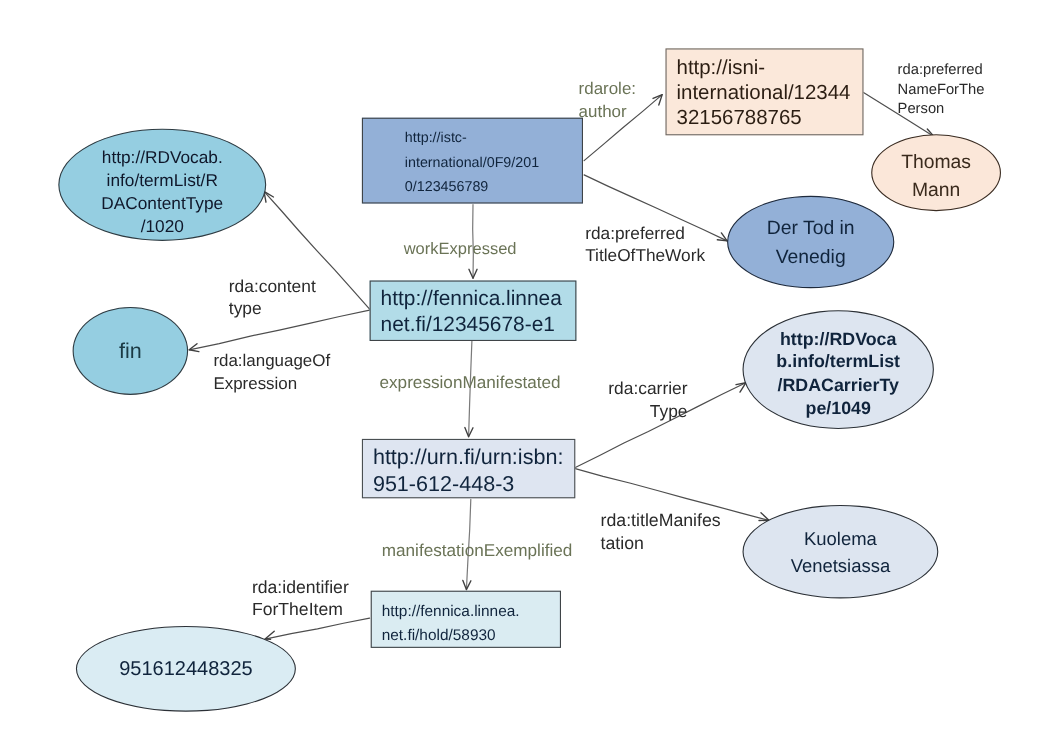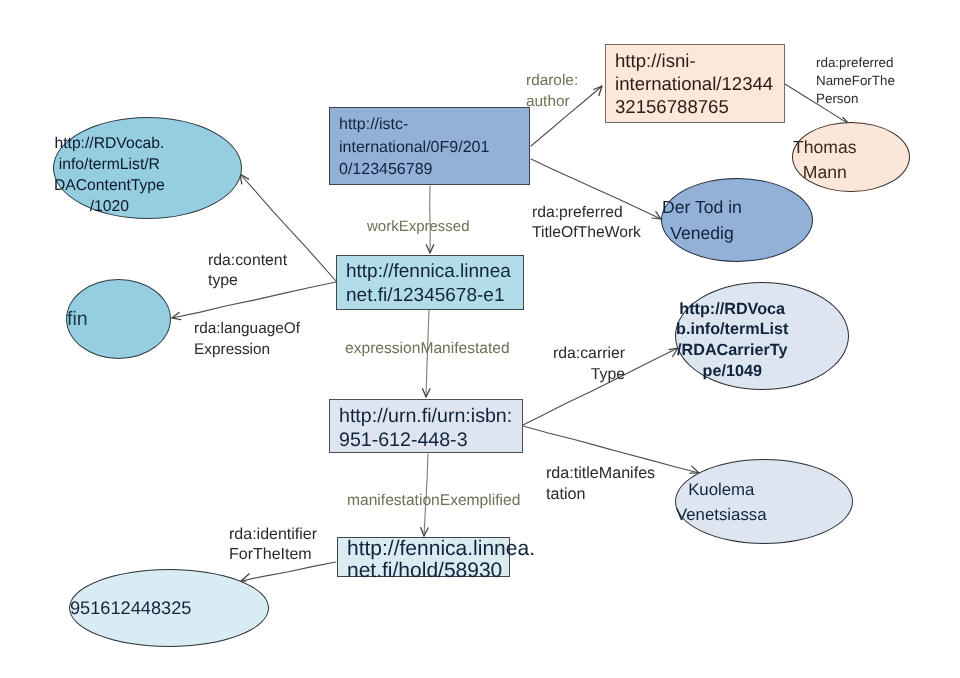--- a/index.html
+++ b/index.html
@@ -1,19 +1,19 @@
 <!DOCTYPE html>
 <html><head>
 <meta charset="utf-8">
 <style>
   html,body{margin:0;padding:0;background:#ffffff;}
   body{width:960px;height:678px;overflow:hidden;font-family:"Liberation Sans",sans-serif;-webkit-font-smoothing:antialiased;text-rendering:geometricPrecision;}
   #stage{position:relative;width:960px;height:678px;background:#fff;}
   svg.layer{position:absolute;left:0;top:0;width:960px;height:678px;}
-  .node{position:absolute;box-sizing:border-box;display:flex;align-items:center;justify-content:flex-start;text-align:center;}
+  .node{position:absolute;box-sizing:border-box;display:flex;align-items:center;justify-content:center;text-align:center;}
   .boxnode{border:1.4px solid #404040;}
   .boxnode .txt{text-align:left;width:100%;padding:0 9px;}
   .ellnode{border-radius:50%;border:1.6px solid #2b2b2b;}
   .lbl{position:absolute;color:#2a2a2a;white-space:pre;line-height:1.18;}
   .glbl{color:#6a7356;}
 </style>
 </head>
 <body>
 
 <div id="stage">
@@ -66,21 +66,21 @@
   <div id="nodes">
       <div class="node ellnode" style="left: 53px; top: 117px; width: 189px; height: 102px; background: rgb(149, 206, 225); border-color: rgb(46, 59, 66); font-size: 15.7px; color: #0f172a; line-height: 21px;">
         <div class="txt" style="white-space: pre-line; transform: translateY(7px);">http://RDVocab.
 info/termList/R
 DAContentType
 /1020</div>
       </div>
       <div class="node ellnode" style="left: 66px; top: 279px; width: 105px; height: 80px; background: rgb(149, 206, 225); border-color: rgb(46, 59, 66); font-size: 19.6px; color: rgb(27, 58, 68); line-height: 21px;">
         <div class="txt" style="white-space: pre-line;">fin</div>
       </div>
-      <div class="node boxnode" style="left: 329px; top: 107px; width: 201px; height: 78px; background: rgb(147, 176, 215); border-color: rgb(63, 68, 72); font-size: 16px; color: rgb(16, 36, 60); line-height: 22.5px;">
+      <div class="node boxnode" style="left: 329px; top: 107px; width: 201px; height: 78px; background: rgb(147, 176, 215); border-color: rgb(63, 68, 72); font-size: 13px; color: rgb(16, 36, 60); line-height: 22.5px; padding-left: 29px;">
         <div class="txt" style="white-space: pre-line; transform: translateY(2px);">http://istc-
 international/0F9/201
 0/123456789</div>
       </div>
       <div class="node boxnode" style="left: 605px; top: 44px; width: 180px; height: 79px; background: rgb(251, 232, 218); border-color: rgb(110, 106, 102); font-size: 18.6px; color: rgb(43, 29, 18); line-height: 23px;">
         <div class="txt" style="white-space: pre-line;">http://isni-
 international/12344
 32156788765</div>
       </div>
       <div class="node ellnode" style="left: 792px; top: 122px; width: 118px; height: 70px; background: rgb(251, 231, 217); border-color: rgb(58, 44, 34); font-size: 17.6px; color: rgb(58, 42, 28); line-height: 25px;">
@@ -102,21 +102,21 @@
 pe/1049</div>
       </div>
       <div class="node boxnode" style="left: 329px; top: 399px; width: 194px; height: 54px; background: rgb(222, 229, 241); border-color: rgb(74, 79, 82); font-size: 19.6px; color: rgb(16, 36, 60); line-height: 24.5px;">
         <div class="txt" style="white-space: pre-line; transform: translateY(2px);">http://urn.fi/urn:isbn:
 951-612-448-3</div>
       </div>
       <div class="node ellnode" style="left: 675px; top: 459px; width: 178px; height: 85px; background: rgb(221, 229, 240); border-color: rgb(43, 48, 54); font-size: 16.8px; color: rgb(16, 36, 60); line-height: 25px;">
         <div class="txt" style="white-space: pre-line;">Kuolema
 Venetsiassa</div>
       </div>
-      <div class="node boxnode" style="left: 337px; top: 537px; width: 173px; height: 40px; background: rgb(218, 236, 242); border-color: rgb(63, 68, 72); font-size: 21px; color: rgb(16, 36, 60); line-height: 22px;">
+      <div class="node boxnode" style="left: 337px; top: 537px; width: 173px; height: 52px; background: rgb(218, 236, 242); border-color: rgb(63, 68, 72); font-size: 14px; color: rgb(16, 36, 60); line-height: 22px;">
         <div class="txt" style="white-space: pre-line; transform: translateY(3px);">http://fennica.linnea.
 net.fi/hold/58930</div>
       </div>
       <div class="node ellnode" style="left: 69px; top: 569px; width: 200px; height: 78px; background: rgb(218, 236, 243); border-color: rgb(43, 48, 54); font-size: 18.2px; color: rgb(16, 36, 60); line-height: 22px;">
         <div class="txt" style="white-space: pre-line;">951612448325</div>
       </div>
     </div>
   <div id="labels">
       <div class="lbl glbl" style="left: 526px; font-size: 15.4px; line-height: 21px; top: 69.6004px;">rdarole:
 author</div>

